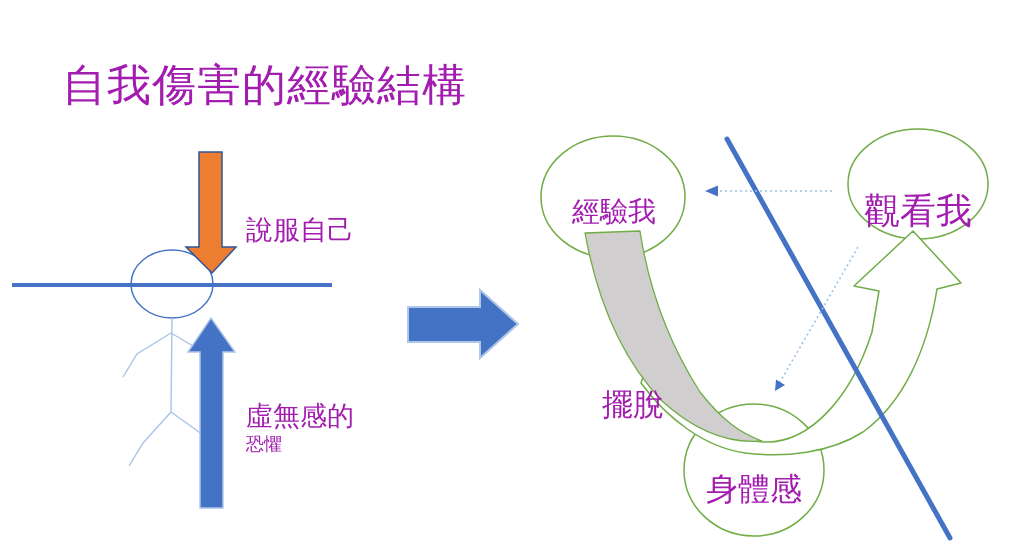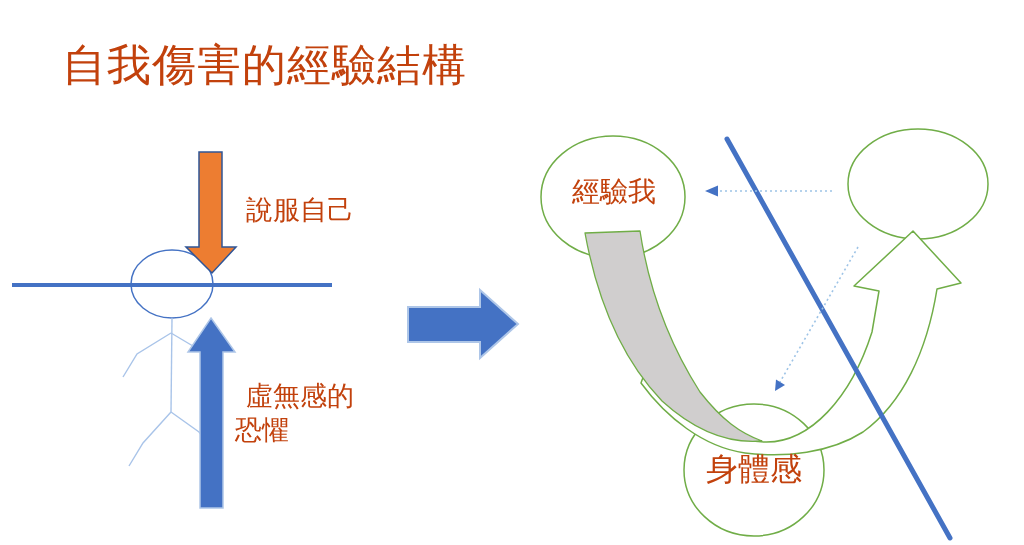--- a/index.html
+++ b/index.html
@@ -4,25 +4,25 @@
 <style>
   html,body{margin:0;padding:0;background:#888;}
   .slide{
     position:relative;
     width:1024px;height:545px;
     background:#ffffff;
     overflow:hidden;
     font-family:"Liberation Serif", serif;
   }
   .slide svg{position:absolute;left:0;top:0;}
-  .txt{position:absolute;color:#c2410c;white-space:nowrap;}
+  .txt{position:absolute;color:#a21caf;white-space:nowrap;margin-top:20px;}
   .title{left:62px;top:36px;font-size:44px;letter-spacing:1px;}
   .lbl-persuade{left:246px;top:192px;font-size:27px;}
   .lbl-void1{left:246px;top:378px;font-size:27px;}
-  .lbl-void2{left:235px;top:412px;font-size:27px;}
+  .lbl-void2{left:246px;top:412px;font-size:18px;}
   .lbl-band1{left:633px;top:328px;font-size:31px;transform:translateX(-50%);}
   .lbl-band2{left:633px;top:364px;font-size:31px;transform:translateX(-50%);}
   .lbl-exp{left:614px;top:173px;font-size:28px;transform:translateX(-50%);}
   .lbl-obs{left:918px;top:167px;font-size:36px;transform:translateX(-50%);}
   .lbl-body{left:754px;top:448px;font-size:32px;transform:translateX(-50%);}
 </style>
 </head>
 <body>
 
 <div class="slide">
@@ -79,15 +79,17 @@
   </svg>
 
   <div class="txt title">自我傷害的經驗結構</div>
 
   <div class="txt lbl-void1">虛無感的</div>
 
   <div class="txt lbl-persuade">說服自己</div>
   <div class="txt lbl-void2">恐懼</div>
 
   <div class="txt lbl-exp">經驗我</div>
+  <div class="txt lbl-obs">觀看我</div>
   <div class="txt lbl-body">身體感</div>
 
+  <div class="txt lbl-band2">擺脫</div>
 </div>
 
 </body></html>

